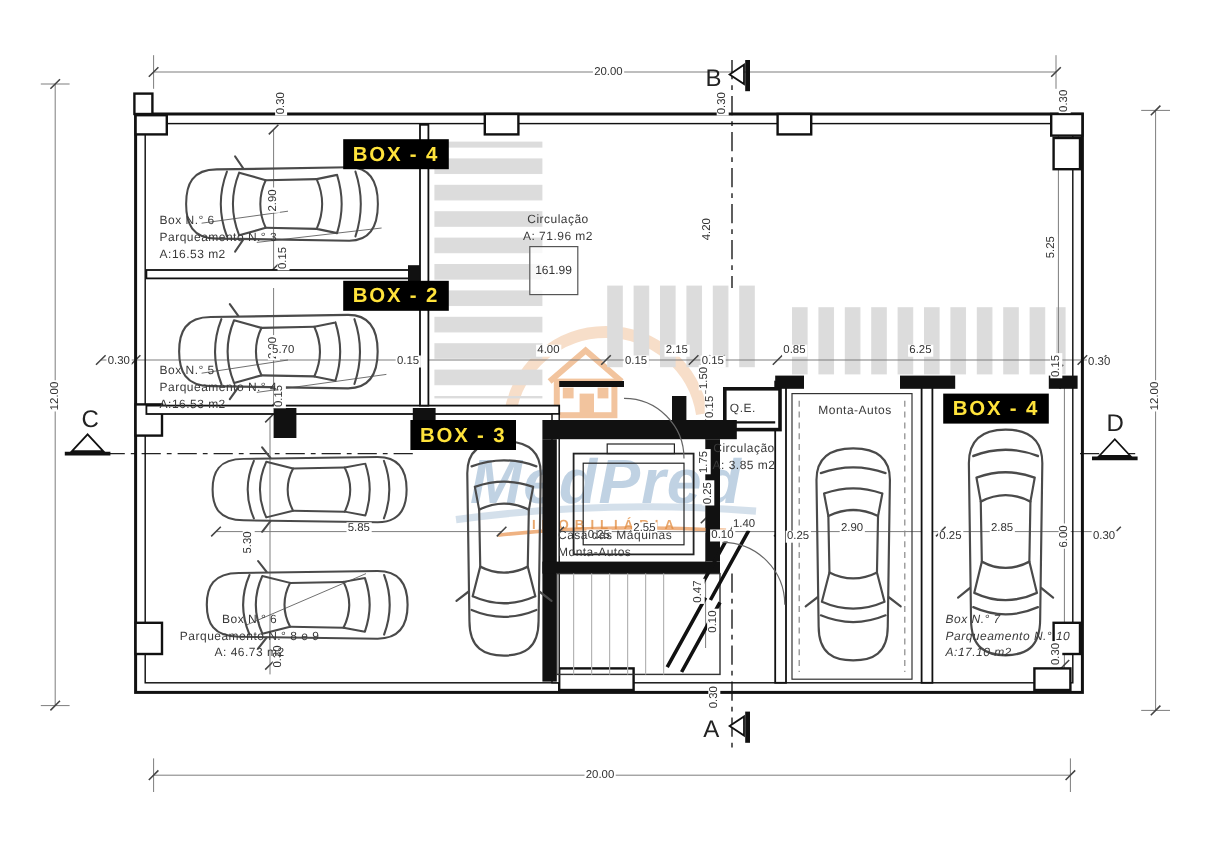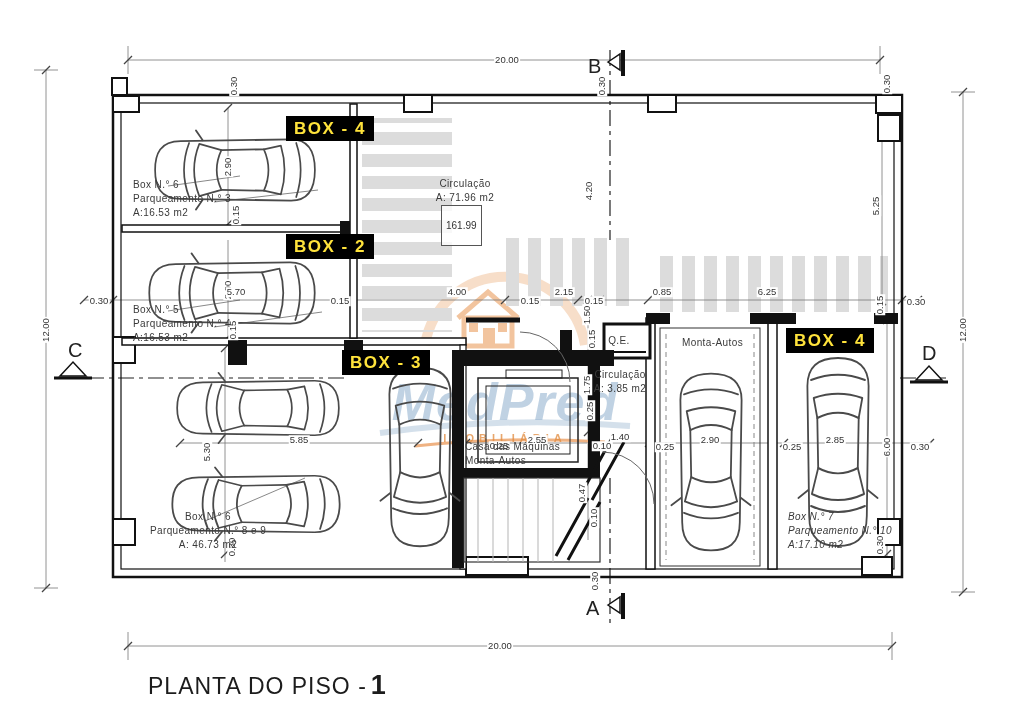--- a/index.html
+++ b/index.html
@@ -281,14 +281,13 @@
       <div class="boxtag" style="left: 342px; top: 350px;">BOX - 3</div>
       <div class="boxtag" style="left: 786px; top: 328px;">BOX - 4</div>
       <span class="marker" style="left: 588px; top: 56px;">B</span>
       <span class="marker" style="left: 586px; top: 598px;">A</span>
       <span class="marker" style="left: 68px; top: 340px;">C</span>
       <span class="marker" style="left: 922px; top: 343px;">D</span>
     </div>
 
   <div id="level-tag">161.99</div>
 
-  <div id="title"><span>PLANTA DO PISO -</span><b>1</b></div>
 </div>
 
 </body></html>

